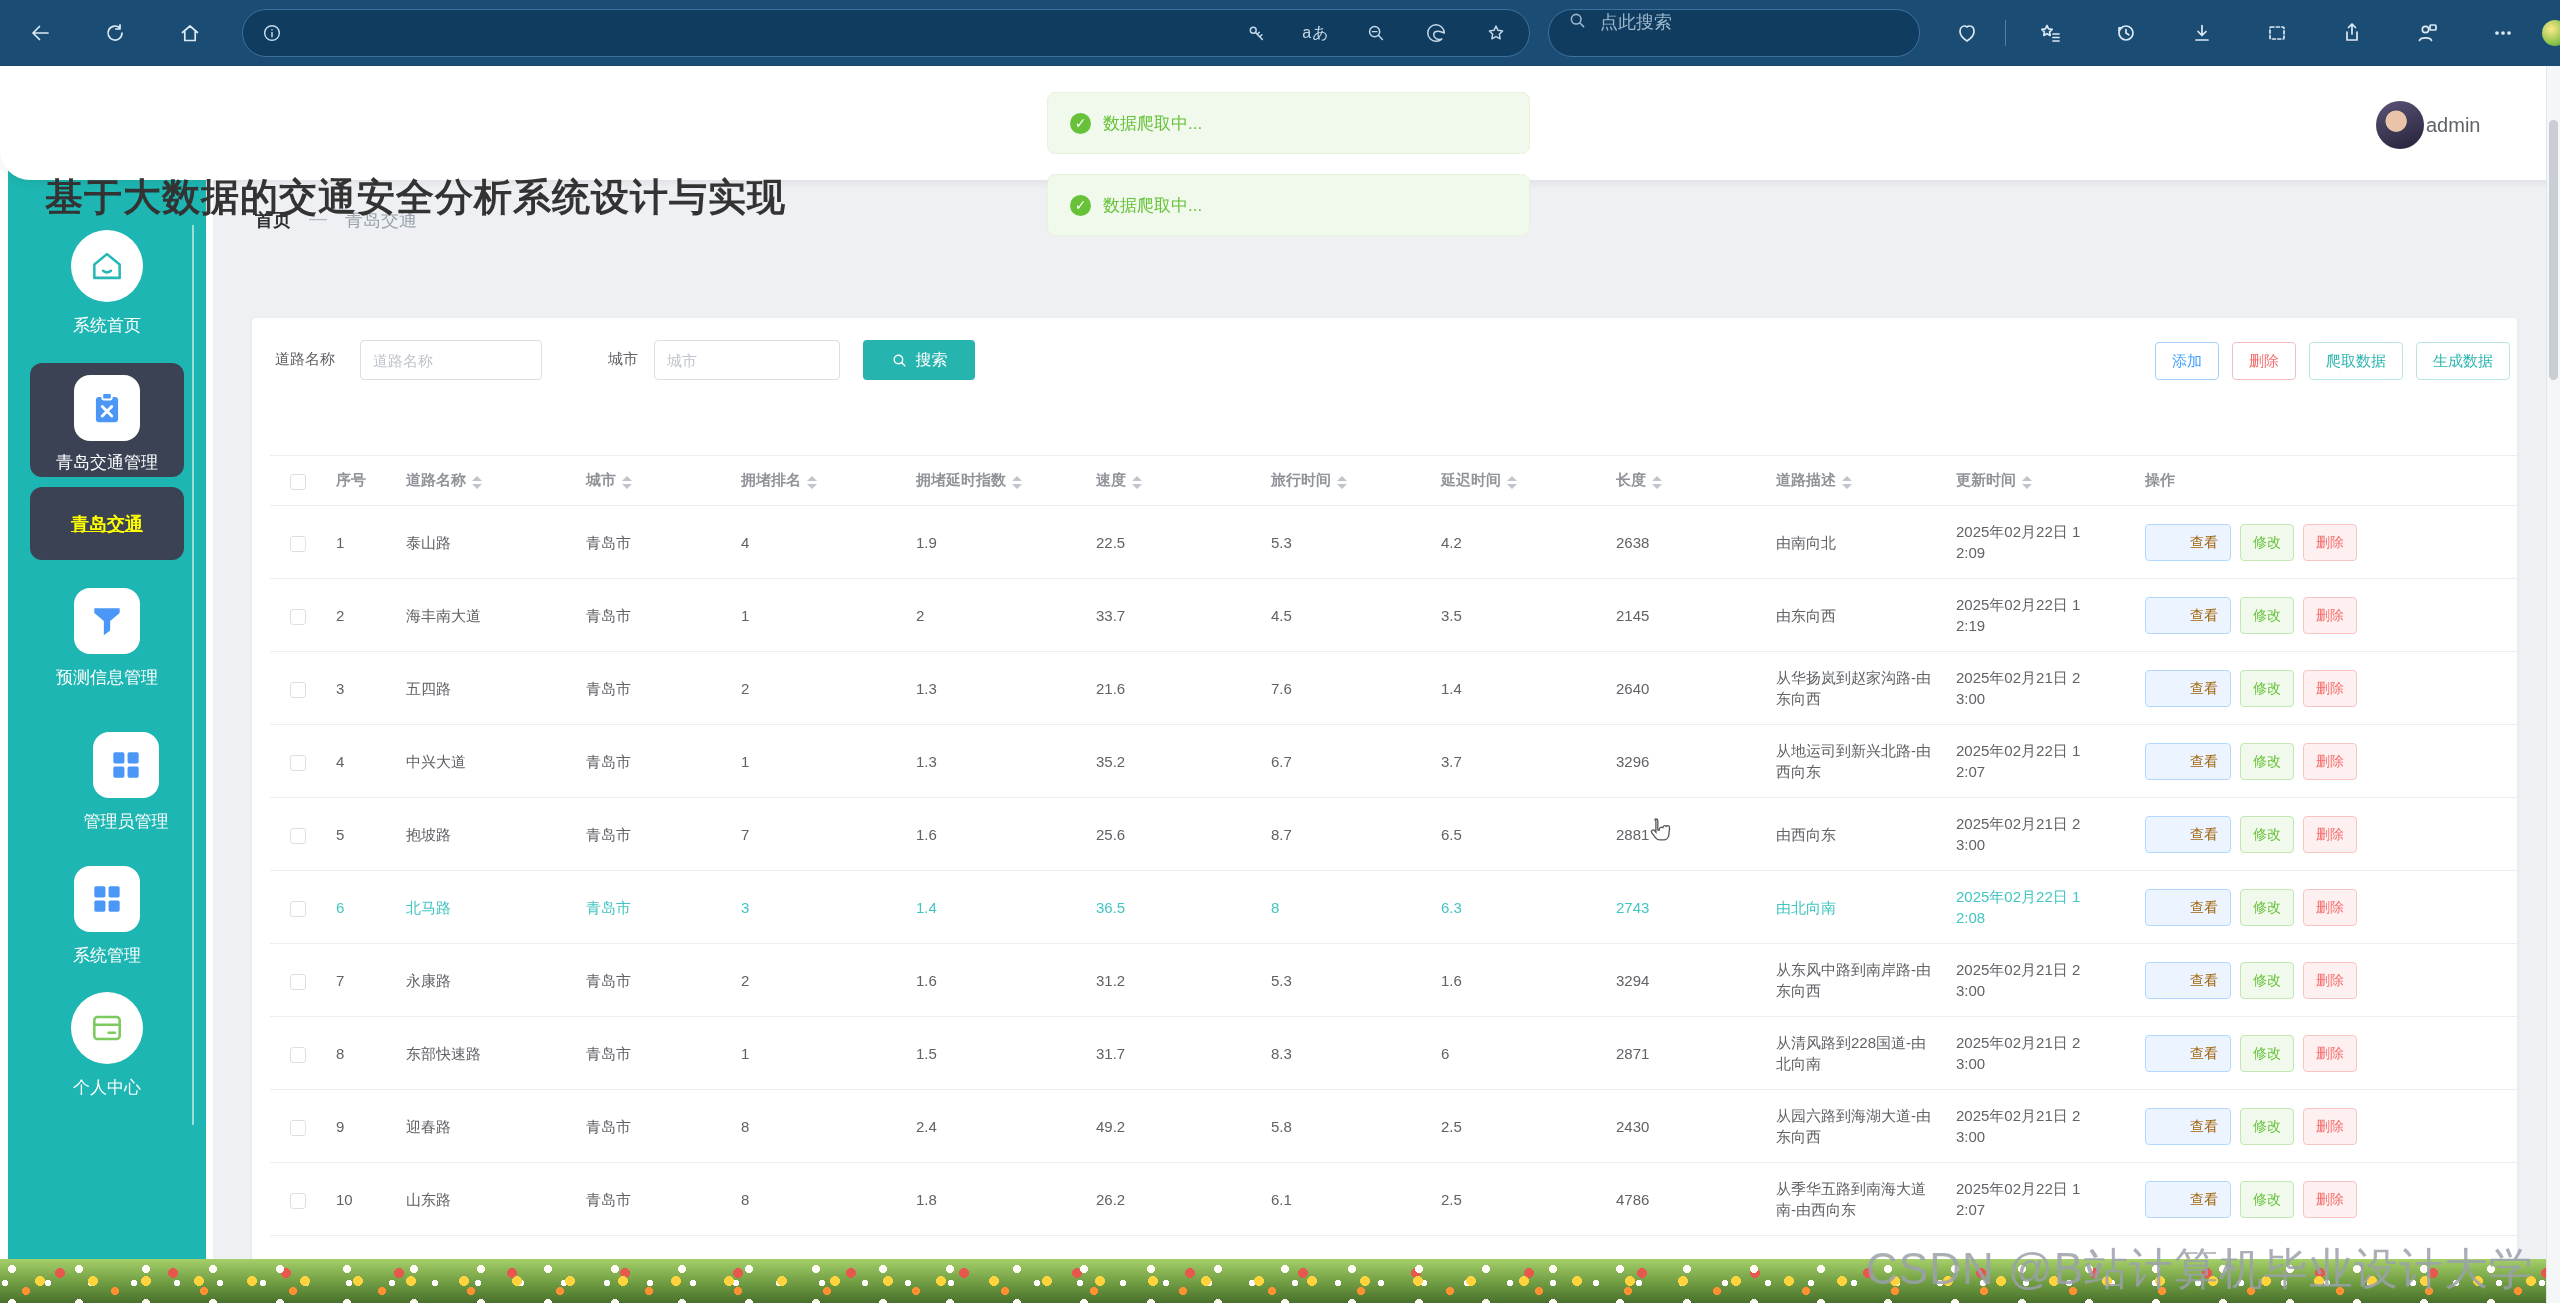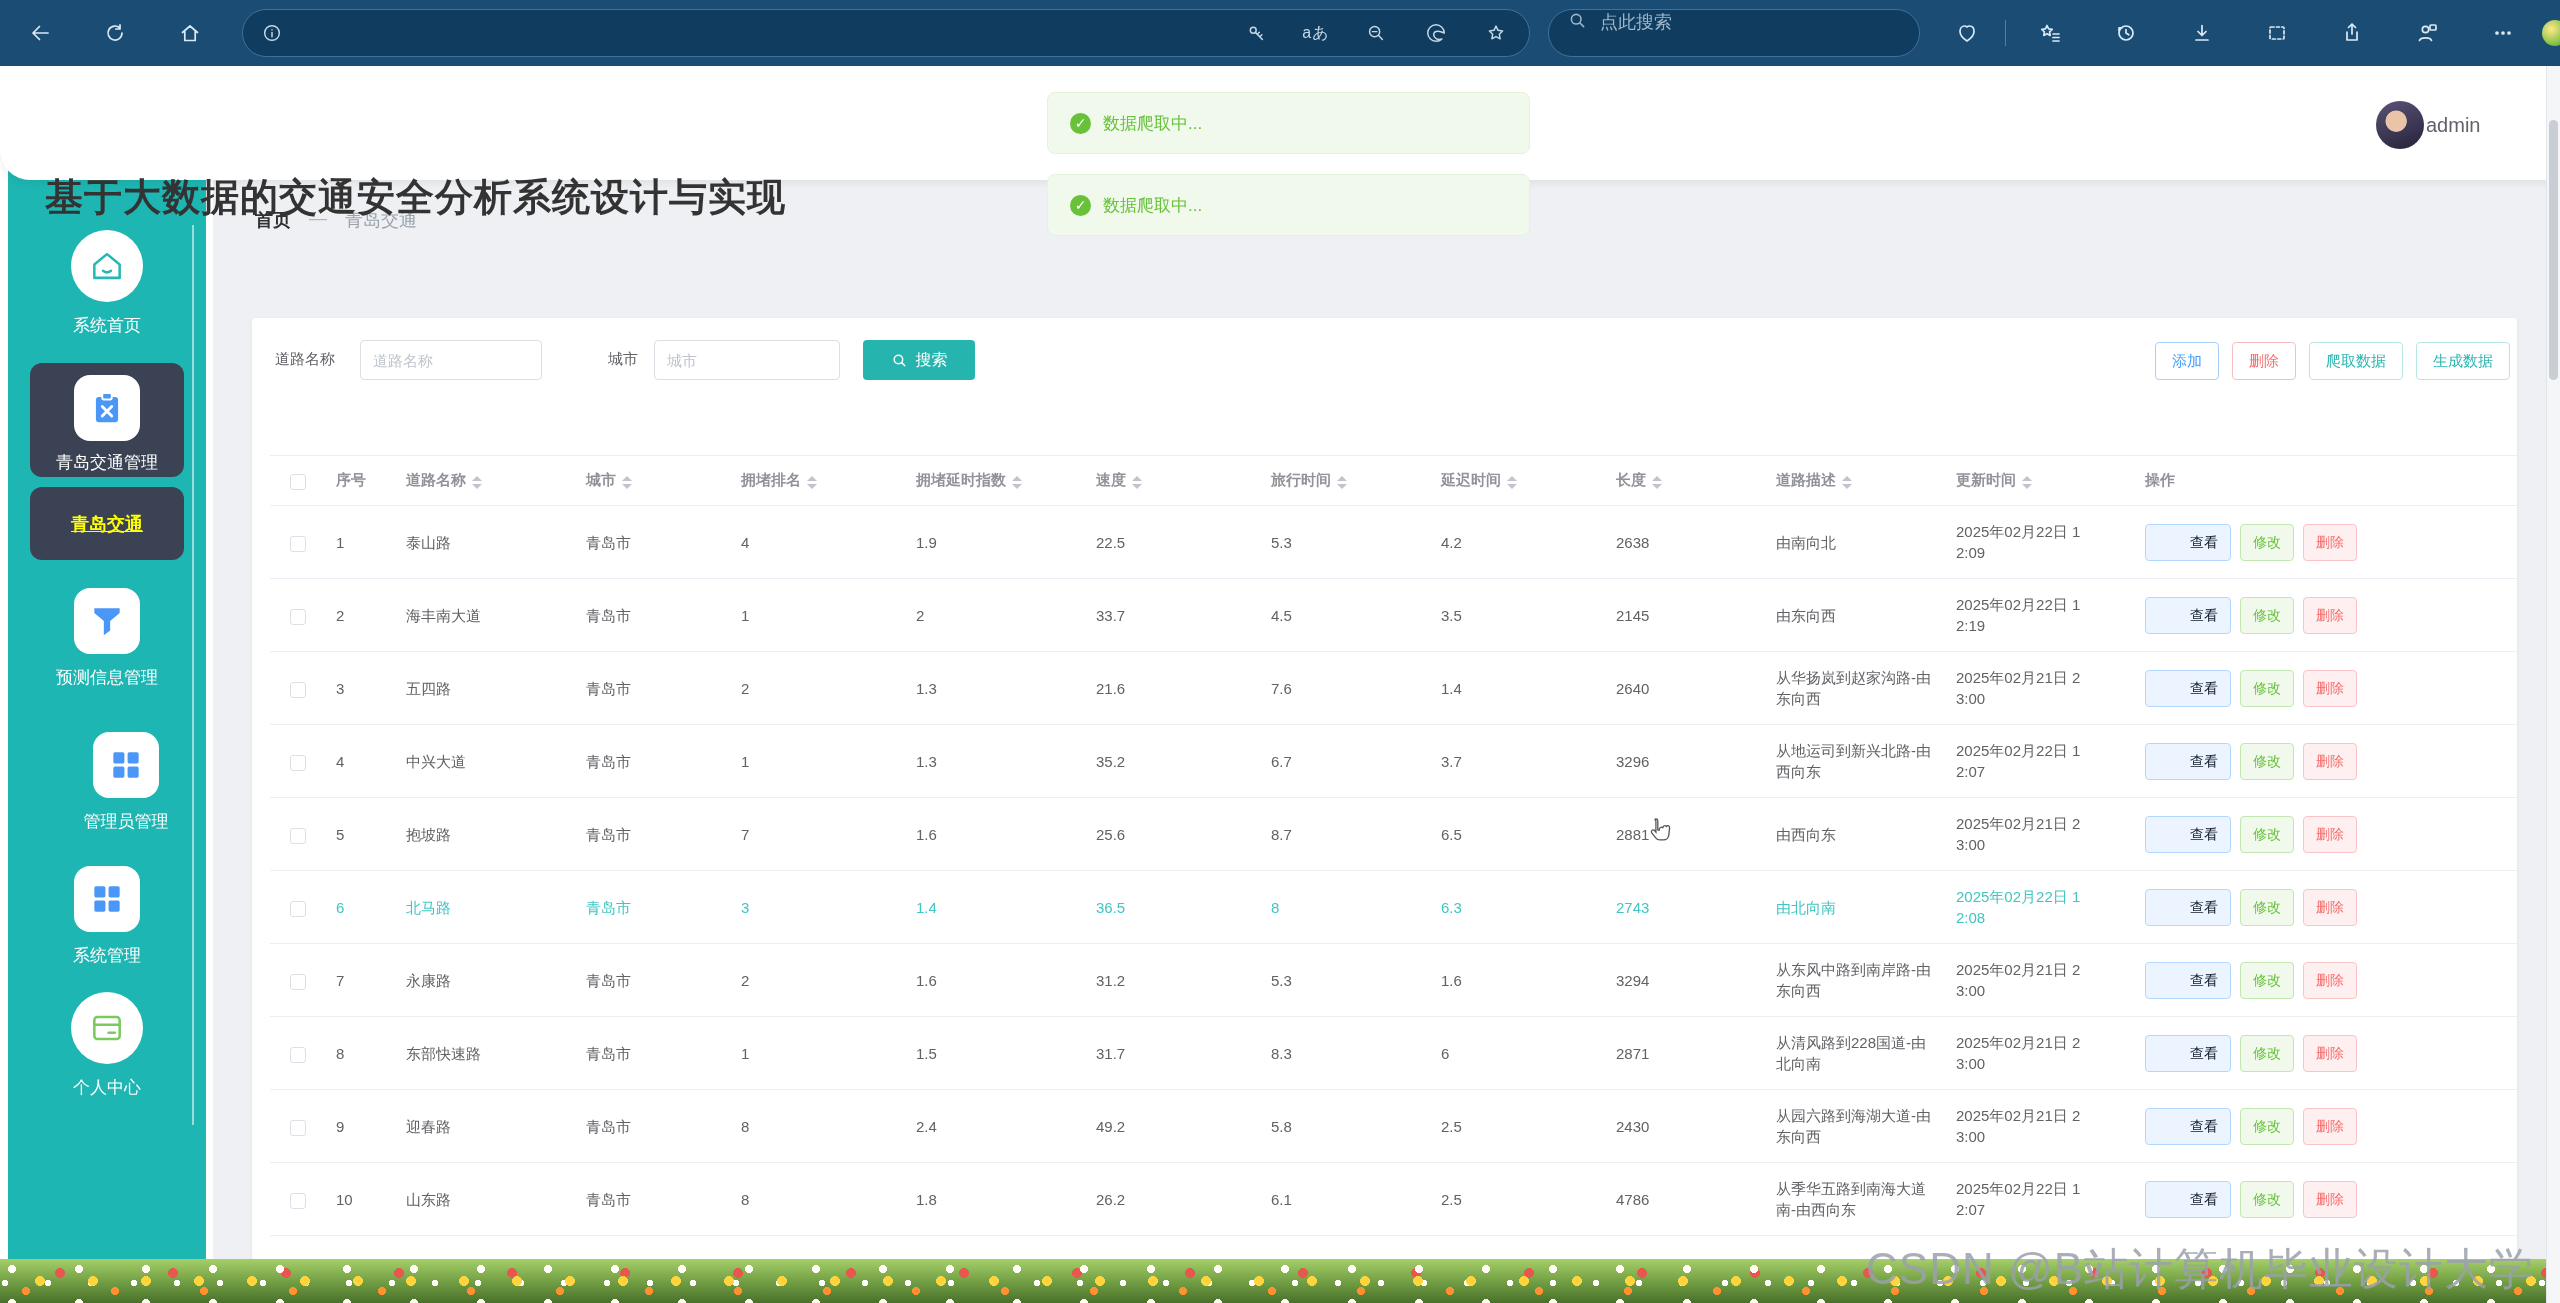--- a/index.html
+++ b/index.html
@@ -85,21 +85,21 @@
   .col-checkbox { text-align:center !important; }
   .col-updated { word-break:break-all; }
   td.col-ops, th.col-ops { padding-left:49px; }
   .checkbox { display:inline-block; width:16px; height:16px; border:1px solid #dcdfe6; border-radius:3px; background:#fff; vertical-align:middle; cursor:pointer; }
   .caret-wrap { display:inline-flex; flex-direction:column; margin-left:6px; vertical-align:middle; transform:translateY(1px); }
   .caret { width:0; height:0; border:5px solid transparent; }
   .caret.up { border-bottom-color:#c0c4cc; border-top-width:0; margin-bottom:3px; }
   .caret.down { border-top-color:#c0c4cc; border-bottom-width:0; }
   tr.highlighted td { color:#41c5c2; }
   .row-btn { display:inline-block; padding:7px 12px; font-size:14px; border-radius:4px; border:1px solid; cursor:pointer; margin-right:9px; background:#fff; }
-  .btn-view { color:#0f172a; border-color:#b3d8ff; background:#ecf5ff;padding-left:44px; }
+  .btn-view { color:#a16207; border-color:#b3d8ff; background:#ecf5ff;padding-left:44px; }
   .btn-edit { color:#67c23a; border-color:#c2e7b0; background:#f0f9eb; }
   .btn-delete { color:#f56c6c; border-color:#fbc4c4; background:#fef0f0; }
 
   
   .page-scrollbar { position:absolute; right:0; top:66px; width:14px; height:1237px; background:#f4f6f8; border-left:1px solid #e2e5e9; z-index:15; }
   .page-scrollbar .thumb { position:absolute; left:2px; top:54px; width:9px; height:260px; background:#c9cdd4; border-radius:5px; }
 
   .flowers { position:absolute; left:0; right:14px; bottom:0; height:44px; z-index:20;
     background:
       radial-gradient(circle 4px at 12px 10px, #fffdf6 98%, transparent) 0 0/67px 34px repeat,

